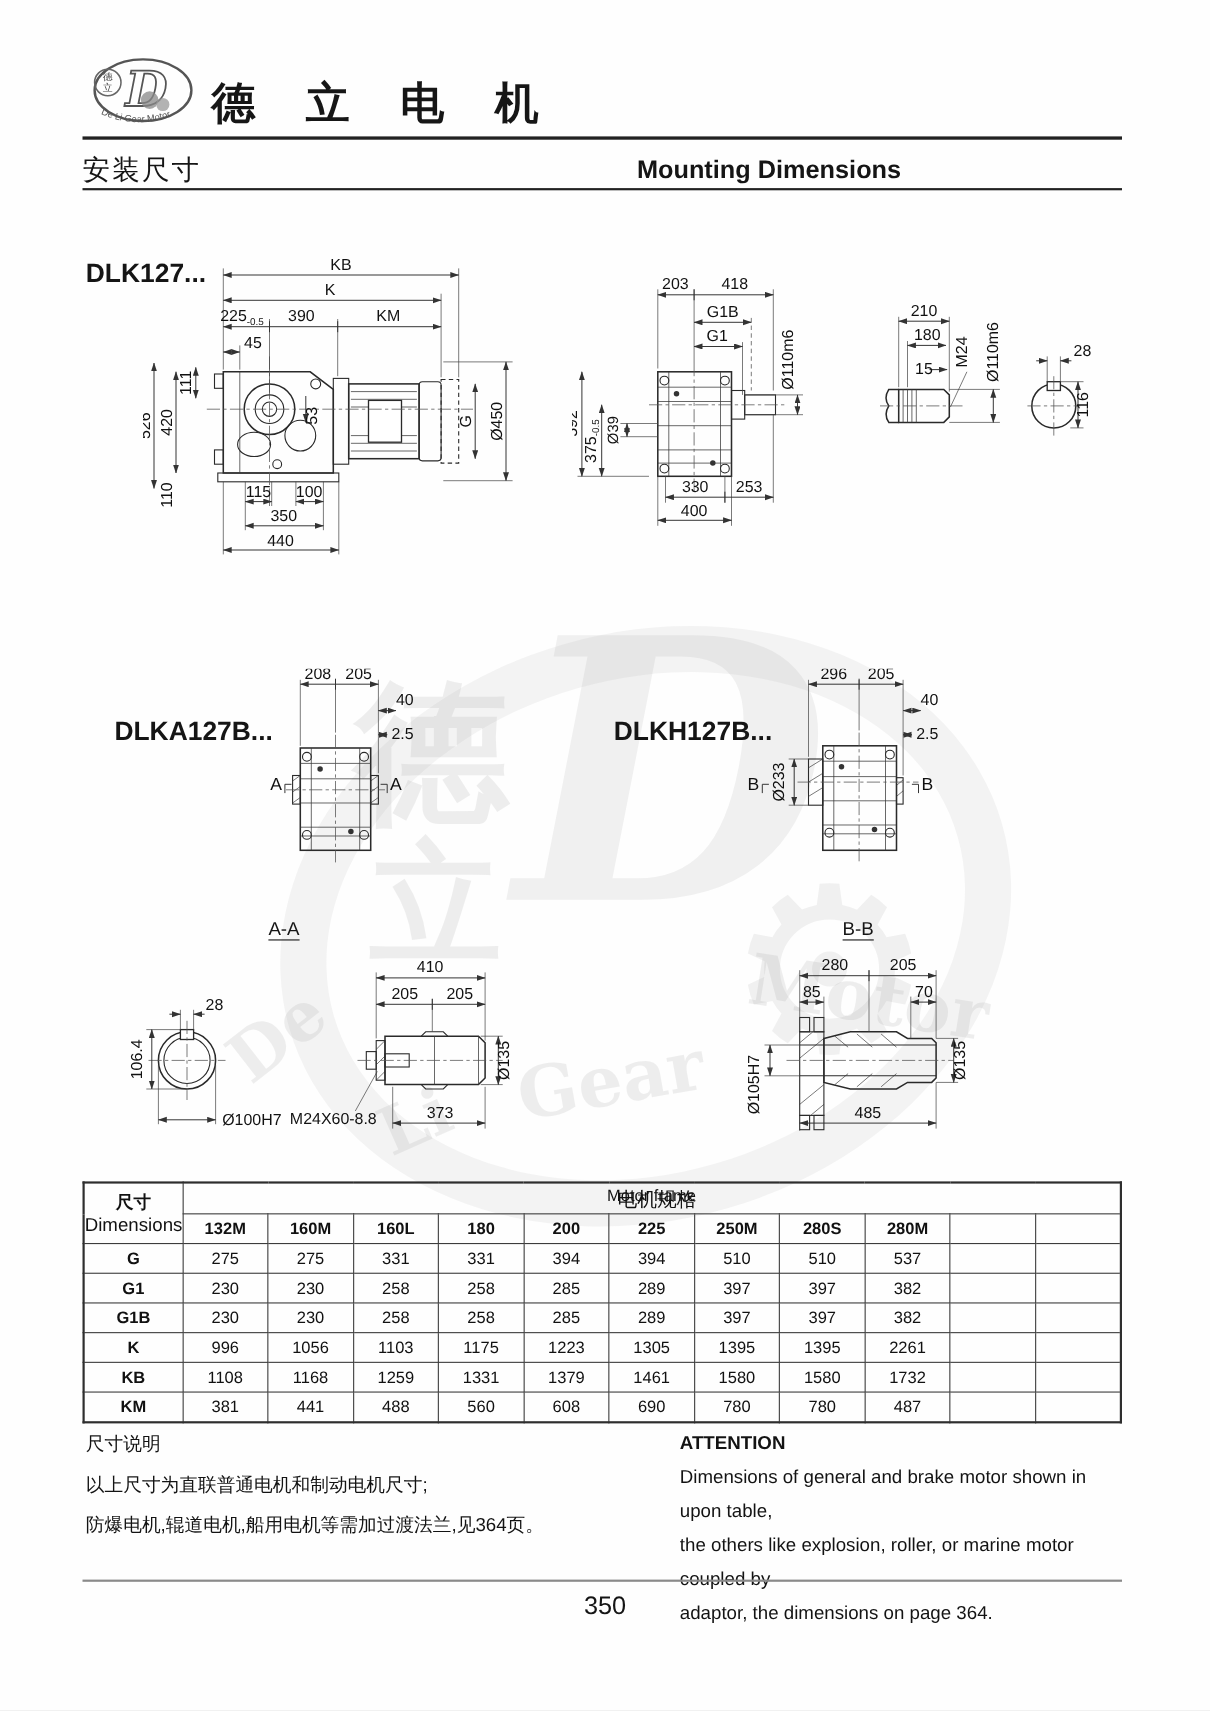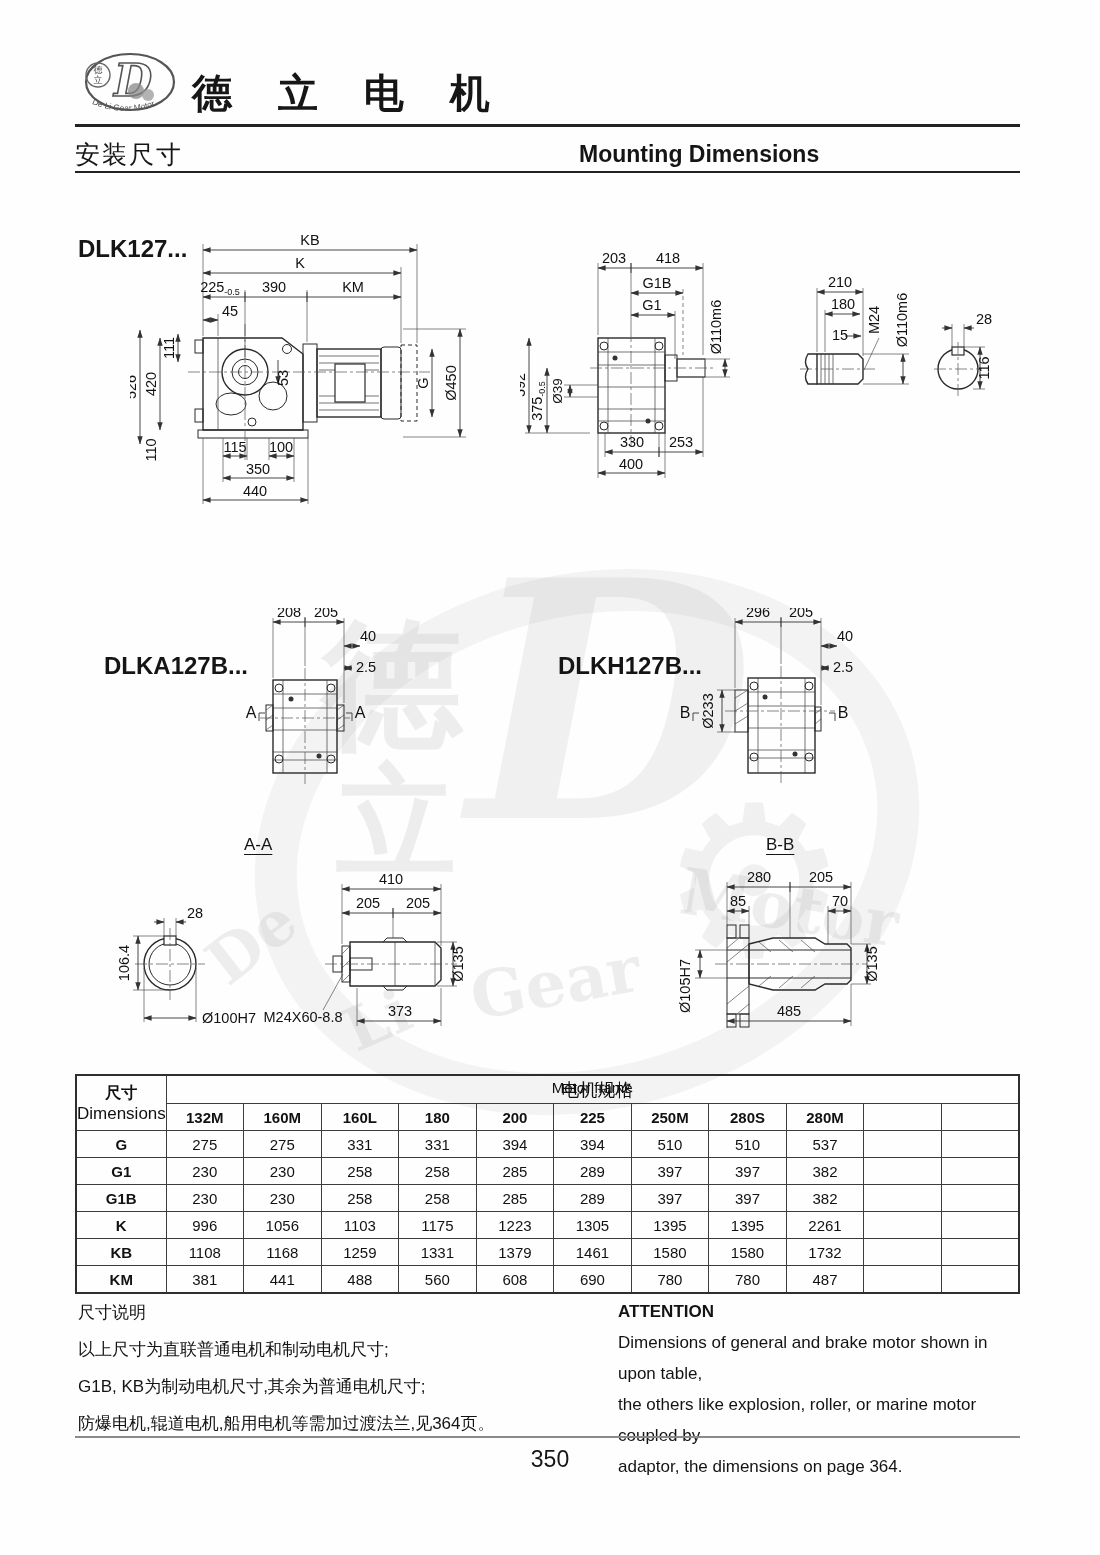--- a/index.html
+++ b/index.html
@@ -607,21 +607,20 @@
       <td>487</td>
       <td></td>
           <td></td>
     </tr>
   </tbody>
     </table>
 
   <div class="abs notes-cn" style="left:78px;top:1294px;width:500px;">
     <div class="ttl">尺寸说明</div>
     <div>以上尺寸为直联普通电机和制动电机尺寸;</div>
-    <div>G1B, KB为制动电机尺寸,其余为普通电机尺寸;</div>
     <div>防爆电机,辊道电机,船用电机等需加过渡法兰,见364页。</div>
   </div>
   <div class="abs notes-en" style="left:618px;top:1296px;width:410px;">
     <div class="ttl">ATTENTION</div>
     <div>Dimensions of general and brake motor shown in upon table,</div>
     <div>the others like explosion, roller, or marine motor coupled by</div>
     <div>adaptor, the dimensions on page 364.</div>
   </div>
 
   <div class="abs" style="left:75px;top:1436px;width:945px;height:2px;background:#8a8a8a;"></div>

